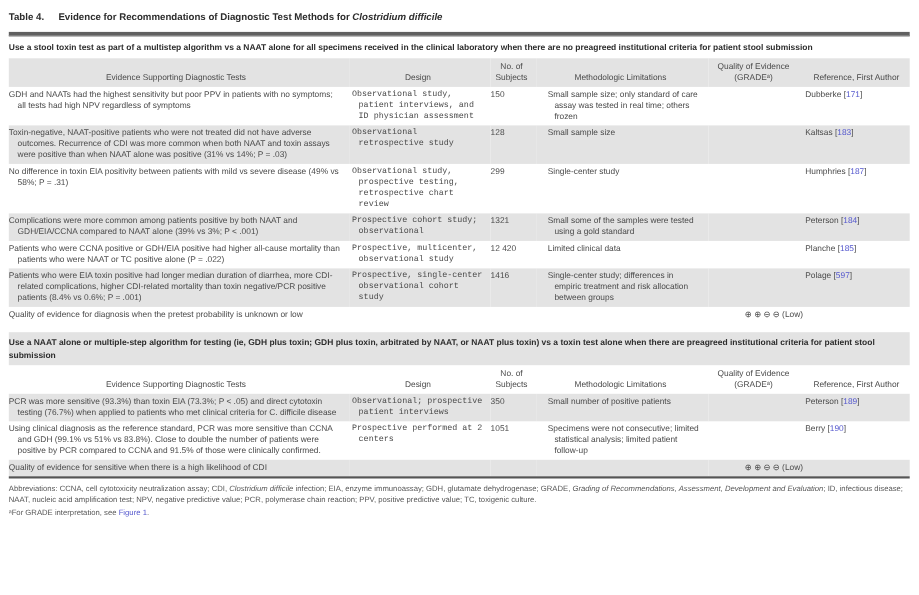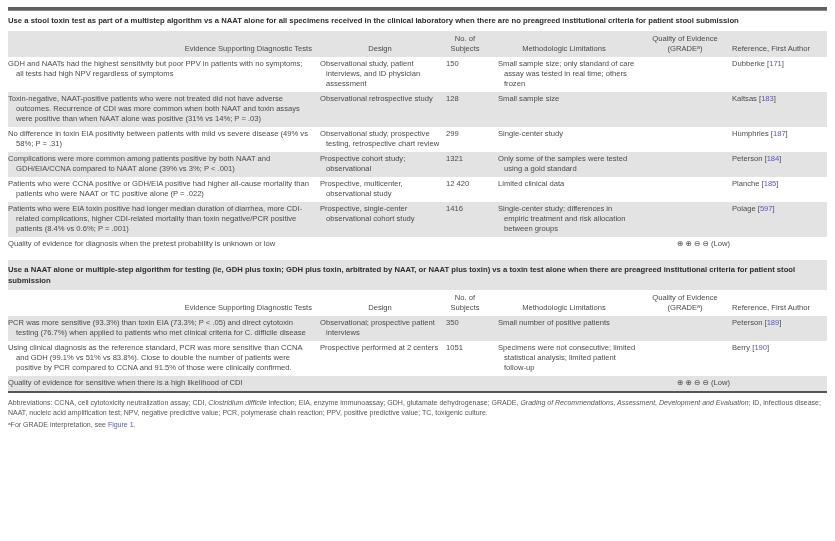--- a/index.html
+++ b/index.html
@@ -11,40 +11,43 @@
   .ital{font-style:italic;}
   .rule-top{height:3px;background:#606060;border-bottom:1px solid #8a8a8a;}
   .rule-bottom{height:2px;background:#555;}
   table.ev{border-collapse:collapse;table-layout:fixed;width:819px;font-size:7.6px;
            line-height:1.32;margin-top:0;}
   col.c1{width:310px}col.c2{width:128px}col.c3{width:42px}
   col.c4{width:156px}col.c5{width:86px}col.c6{width:97px}
   td,th{vertical-align:top;font-weight:normal;padding:2px 6px 3px 2px;word-wrap:break-word;}
   tr.band{background:#e3e3e3;}
   tr.colhead th{vertical-align:bottom;color:#4b4b4b;padding-top:3px;padding-bottom:3px;}
-  th.h1{text-align:right;padding-left:0;margin-left:39px;}
+  th.h1{text-align:center;padding-left:0;margin-left:39px;}
   th.h2,th.h3,th.h4,th.h5{text-align:center;}
-  th.h6{text-align:left;padding-right:2px;}
+  th.h6{text-align:center;padding-right:2px;}
   td.d1{padding-left:8px;text-indent:-8px;}
-  td.d2{padding-left:8px;text-indent:-6px;}
+  td.d2{padding-left:8px;text-indent:-6px;font-family:Liberation Mono, monospace;}
   td.d3{text-align:left;padding-left:0;padding-right:0;}
   td.d4{padding-left:16px;text-indent:-6px;}
   td.d5{text-align:right;white-space:nowrap;padding-left:0;padding-right:0;}
   td.d6{padding-left:8px;text-indent:-6px;padding-right:2px;}
   tr.sechead td{font-weight:bold;color:#2d2d2d;font-size:7.7px;padding:5px 10px 4px 0;line-height:1.38;margin-top:38px;}
   tr.gap td{padding:0;height:8px;}
   .link{color:#5356cd;cursor:pointer;}
   .abbrev{font-size:7px;line-height:1.42;color:#565656;margin-top:5px;}
   .footnote{font-size:7px;color:#565656;margin-top:3px;}
 </style>
 </head>
 <body>
 
 <div class="page">
 
+  <div class="title-row">
+    <span>Table 4.</span><span class="title-gap"></span><span>Evidence for Recommendations of Diagnostic Test Methods for </span><span class="ital">Clostridium difficile</span>
+  </div>
 
   <div class="rule-top"></div>
 
   <table class="ev">
     <colgroup>
       <col class="c1">
         <col class="c2">
         <col class="c3">
         <col class="c4">
         <col class="c5">
@@ -85,21 +88,21 @@
       <td class="d2">Observational study, prospective testing, retrospective chart review</td>
       <td class="d3">299</td>
       <td class="d4">Single-center study</td>
       <td class="d5"></td>
       <td class="d6"><span>Humphries [</span><span class="link">187</span><span>]</span></td>
     </tr>
     <tr class="band">
       <td class="d1">Complications were more common among patients positive by both NAAT and GDH/EIA/CCNA compared to NAAT alone (39% vs 3%; P &lt; .001)</td>
       <td class="d2">Prospective cohort study; observational</td>
       <td class="d3">1321</td>
-      <td class="d4">Only some of the samples were tested using a gold standard</td>
+      <td class="d4">Small some of the samples were tested using a gold standard</td>
       <td class="d5"></td>
       <td class="d6"><span>Peterson [</span><span class="link">184</span><span>]</span></td>
     </tr>
     <tr>
       <td class="d1">Patients who were CCNA positive or GDH/EIA positive had higher all-cause mortality than patients who were NAAT or TC positive alone (P = .022)</td>
       <td class="d2">Prospective, multicenter, observational study</td>
       <td class="d3">12 420</td>
       <td class="d4">Limited clinical data</td>
       <td class="d5"></td>
       <td class="d6"><span>Planche [</span><span class="link">185</span><span>]</span></td>

